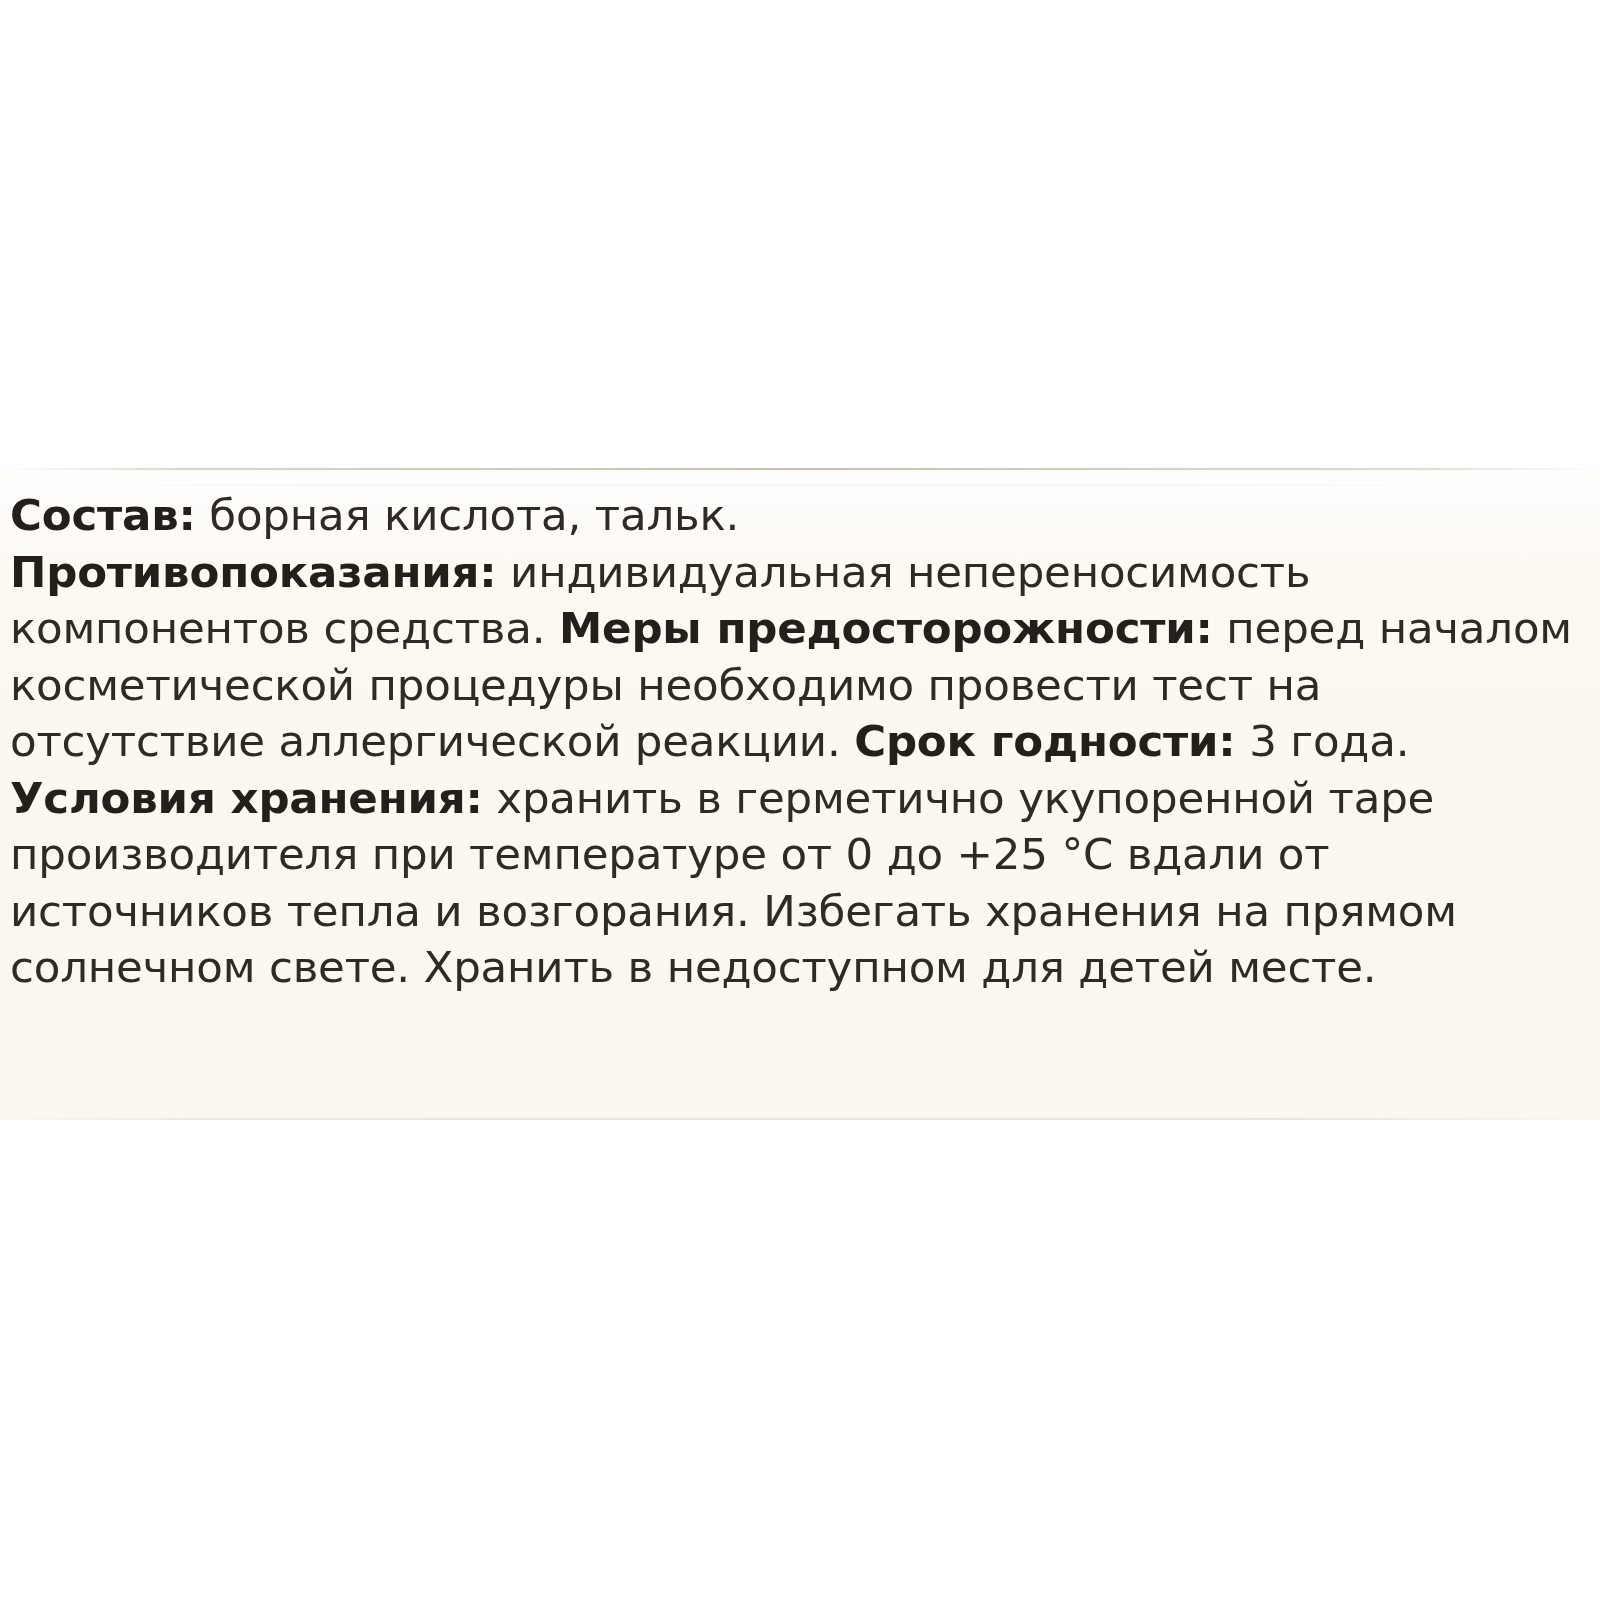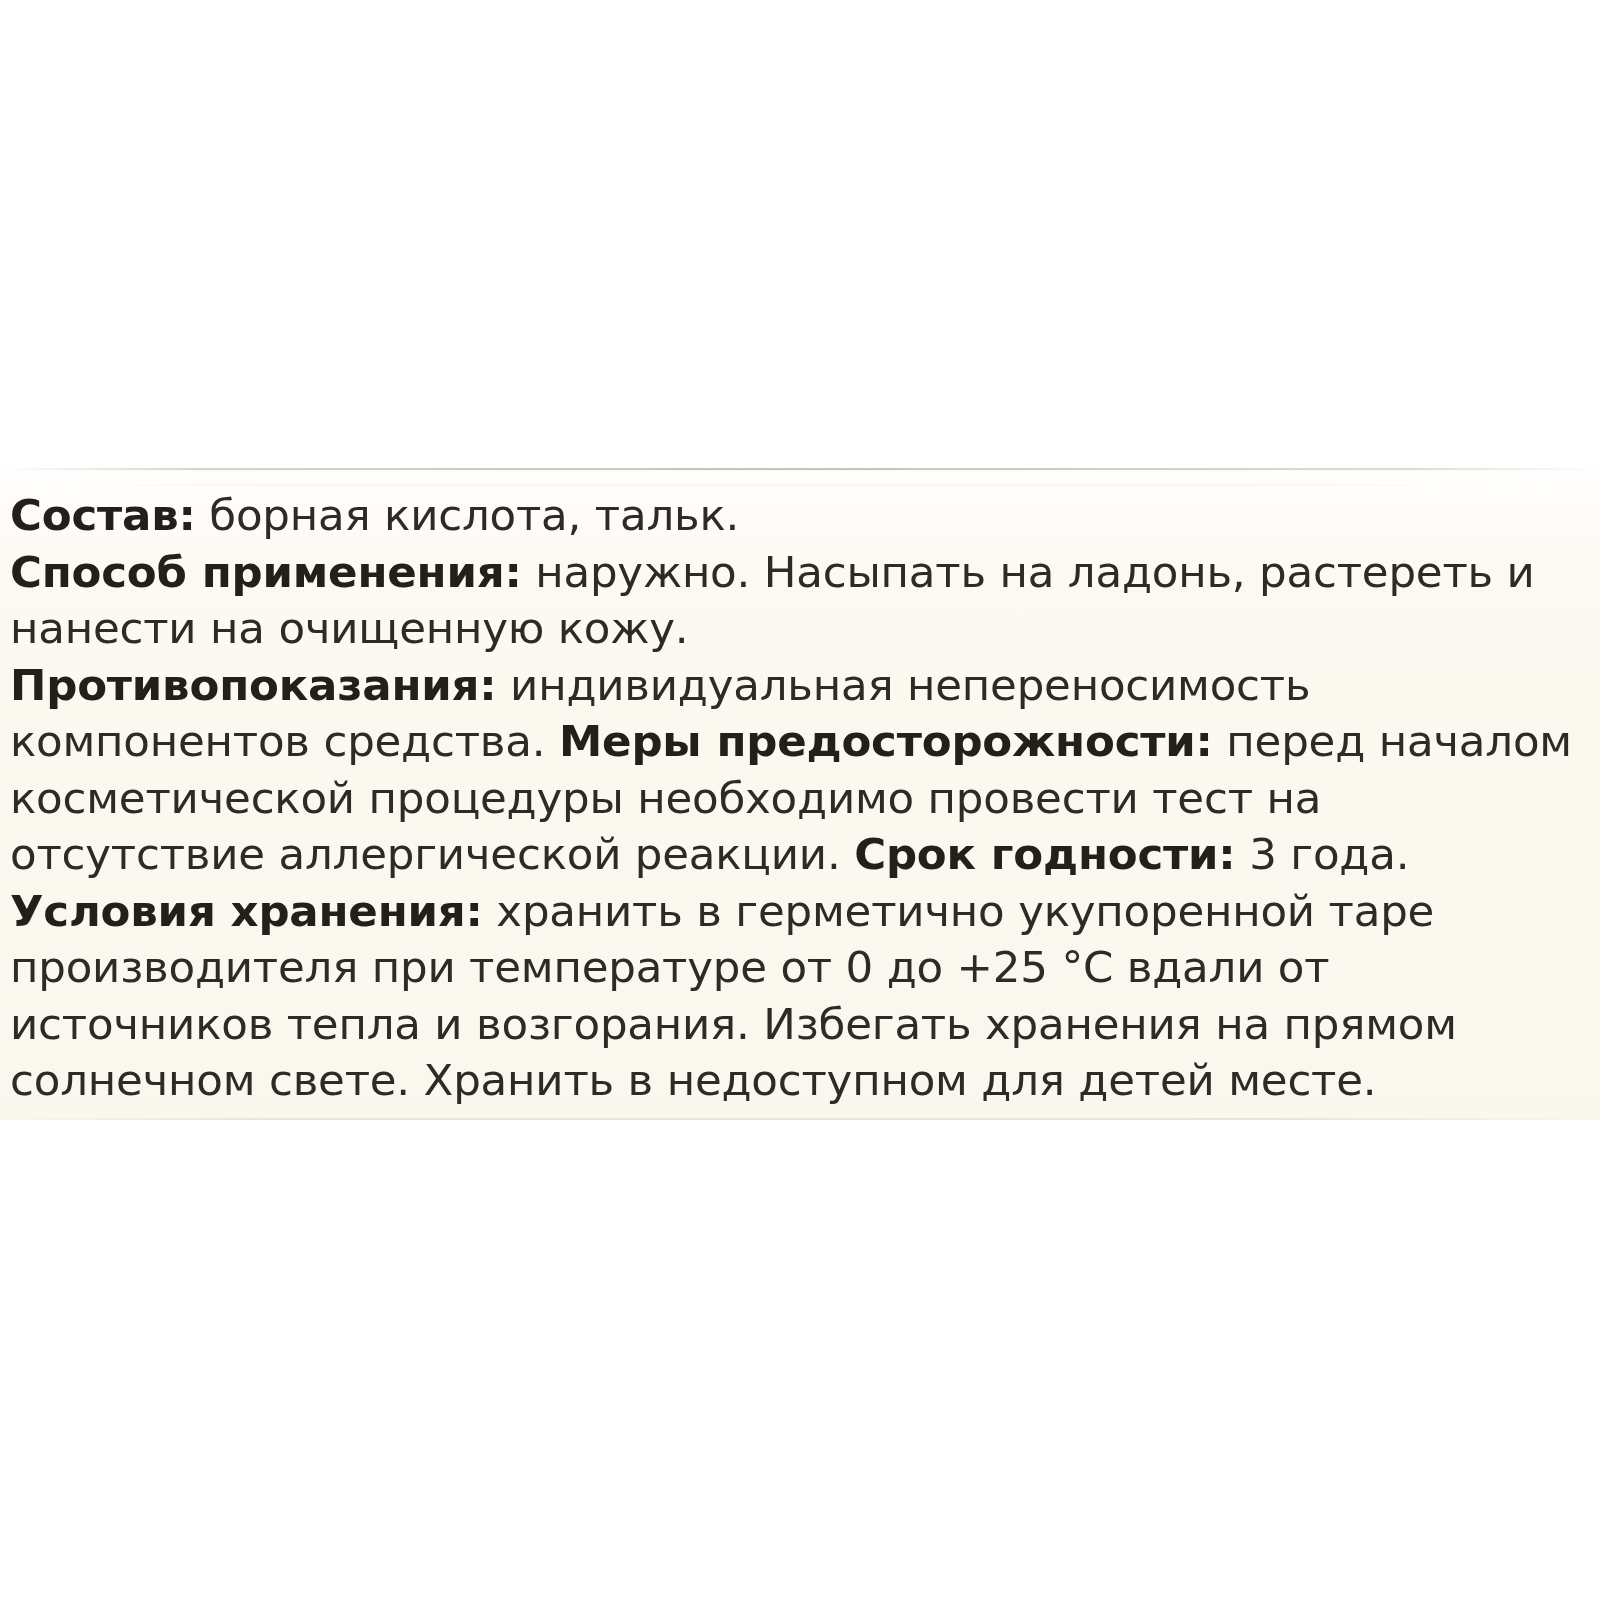--- a/index.html
+++ b/index.html
@@ -95,19 +95,16 @@
   <div class="seam-top"></div>
   <div class="seam-top2"></div>
   <div class="seam-bottom"></div>
   <div class="glare"></div>
 
   <div class="text-block">
     <p>
       <span class="lbl">Состав:</span><span class="t"> борная кислота, тальк.</span>
     </p>
     <p>
-      <span class="lbl">Способ применения:</span><span class="t"> наружно. Насыпать на ладонь, растереть и нанести на очищенную кожу.</span>
-    </p>
-    <p>
       <span class="lbl">Противопоказания:</span><span class="t"> индивидуальная непереносимость компонентов средства. </span><span class="lbl">Меры предосторожности:</span><span class="t"> перед началом косметической процедуры необходимо провести тест на отсутствие аллергической реакции. </span><span class="lbl">Срок годности:</span><span class="t"> 3 года. </span><span class="lbl">Условия хранения:</span><span class="t"> хранить в герметично укупоренной таре производителя при температуре от 0 до +25 °C вдали от источников тепла и возгорания. Избегать хранения на прямом солнечном свете. Хранить в недоступном для детей месте.</span>
     </p>
   </div>
 </div>
 
 </body></html>

